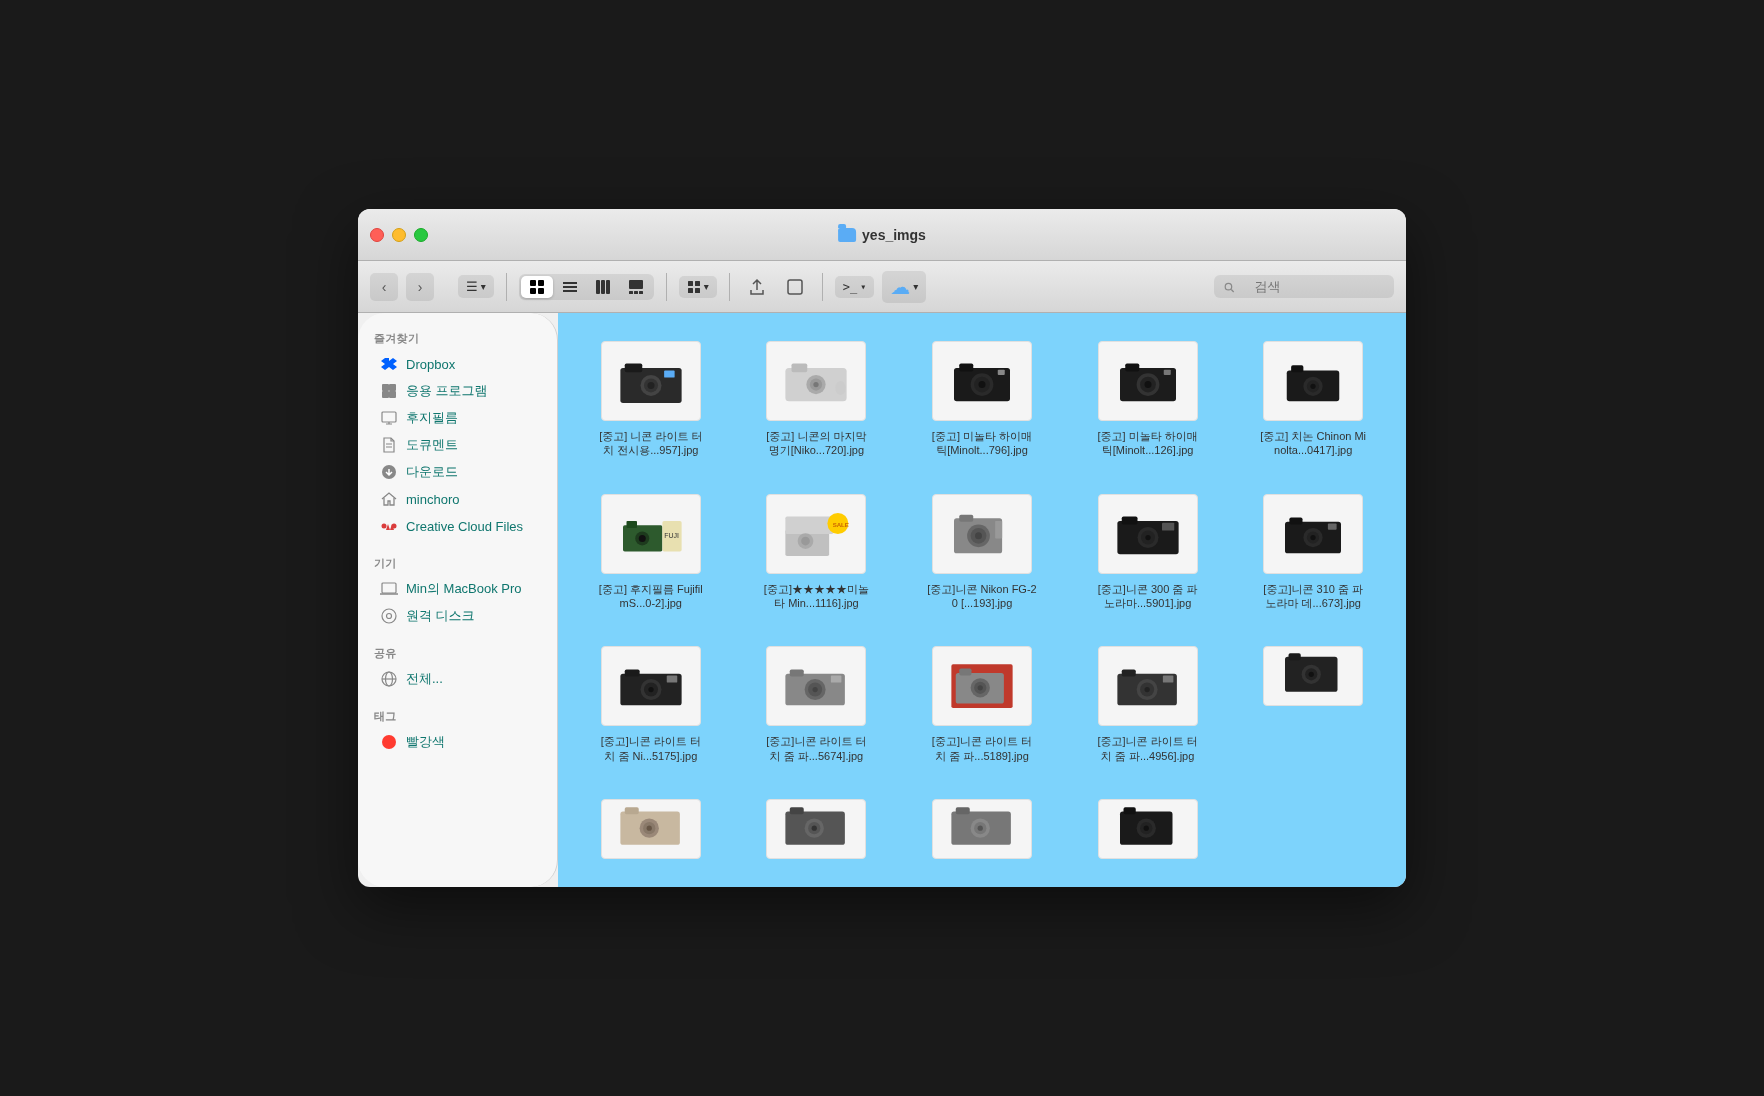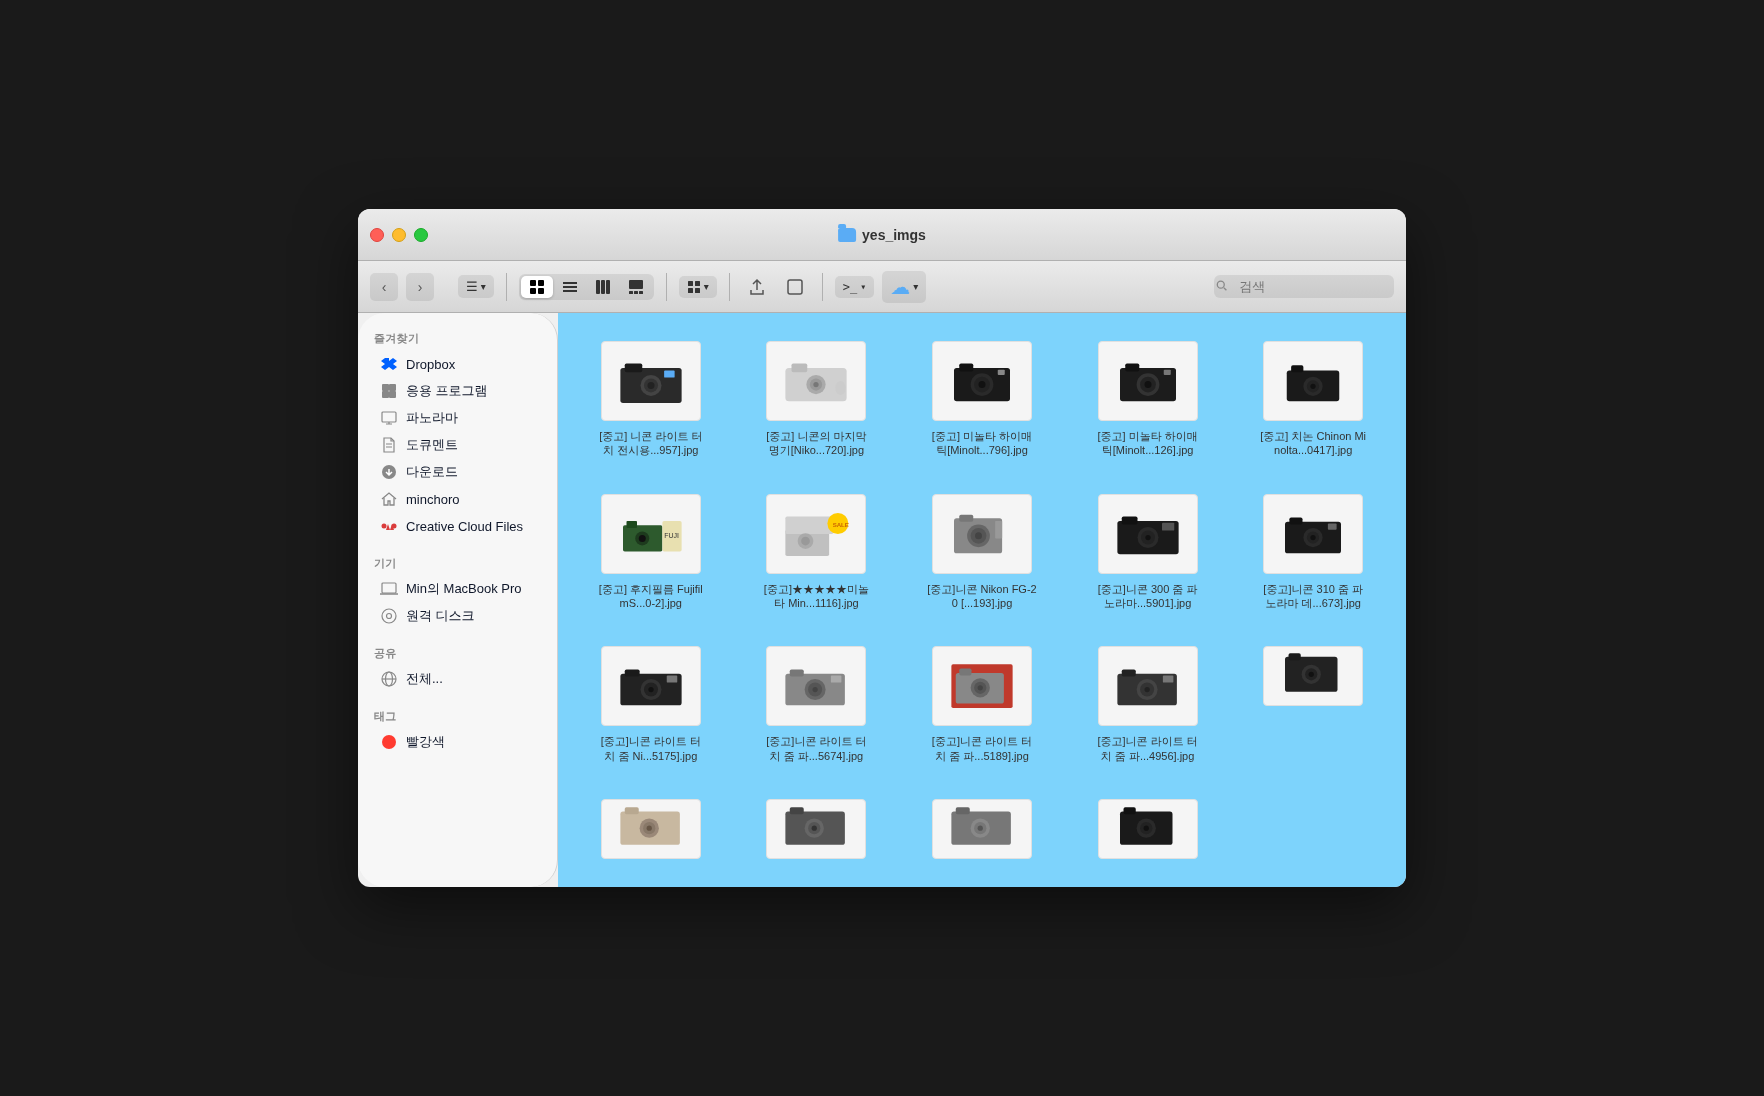--- a/index.html
+++ b/index.html
@@ -108,25 +108,25 @@
     }
     .toolbar-btn-group .toolbar-btn.active {
       background: #fff;
       box-shadow: 0 1px 3px rgba(0,0,0,0.2);
       color: #000;
     }
     .toolbar-separator { width: 1px; height: 28px; background: #b0b0b0; margin: 0 4px; }
     .search-box {
       margin-left: auto;
       display: flex;
-      align-items: flex-start;
+      align-items: flex-end;
       background: rgba(0,0,0,0.08);
       border-radius: 6px;
-      padding: 4px 2px;
-      gap: 12px;
+      padding: 4px 10px;
+      gap: 20px;
       width: 180px;
     }
     .search-box input {
       border: none;
       background: transparent;
       outline: none;
       font-size: 13px;
       color: #333;
       width: 100%;
     }
@@ -156,21 +156,21 @@
     }
     .sidebar-item {
       display: flex;
       align-items: center;
       padding: 4px 16px;
       gap: 8px;
       cursor: pointer;
       border-radius: 6px;
       margin: 1px 6px;
       font-size: 13px;
-      color: #0f172a;
+      color: #0f766e;
     }
     .sidebar-item-icon {
       width: 18px;
       height: 18px;
       display: flex;
       align-items: center;
       justify-content: center;
       font-size: 15px;
       flex-shrink: 0;
     }
@@ -379,21 +379,21 @@
       </div>
 
       <div class="sidebar-item">
         <div class="sidebar-item-icon">
           <svg width="16" height="16" viewBox="0 0 16 16" fill="none" stroke="#888" stroke-width="1.2">
             <rect x="1" y="2" width="14" height="10" rx="1"></rect>
             <line x1="5" y1="14" x2="11" y2="14"></line>
             <line x1="8" y1="12" x2="8" y2="14"></line>
           </svg>
         </div>
-        <span class="sidebar-item-label">파노라마</span>
+        <span class="sidebar-item-label">후지필름</span>
       </div>
 
       <div class="sidebar-item">
         <div class="sidebar-item-icon">
           <svg width="14" height="16" viewBox="0 0 14 16" fill="none" stroke="#888" stroke-width="1.2">
             <path d="M2 1h7l3 3v11H2V1z"></path>
             <path d="M9 1v3h3"></path>
             <line x1="4" y1="7" x2="10" y2="7"></line>
             <line x1="4" y1="10" x2="10" y2="10"></line>
           </svg>

